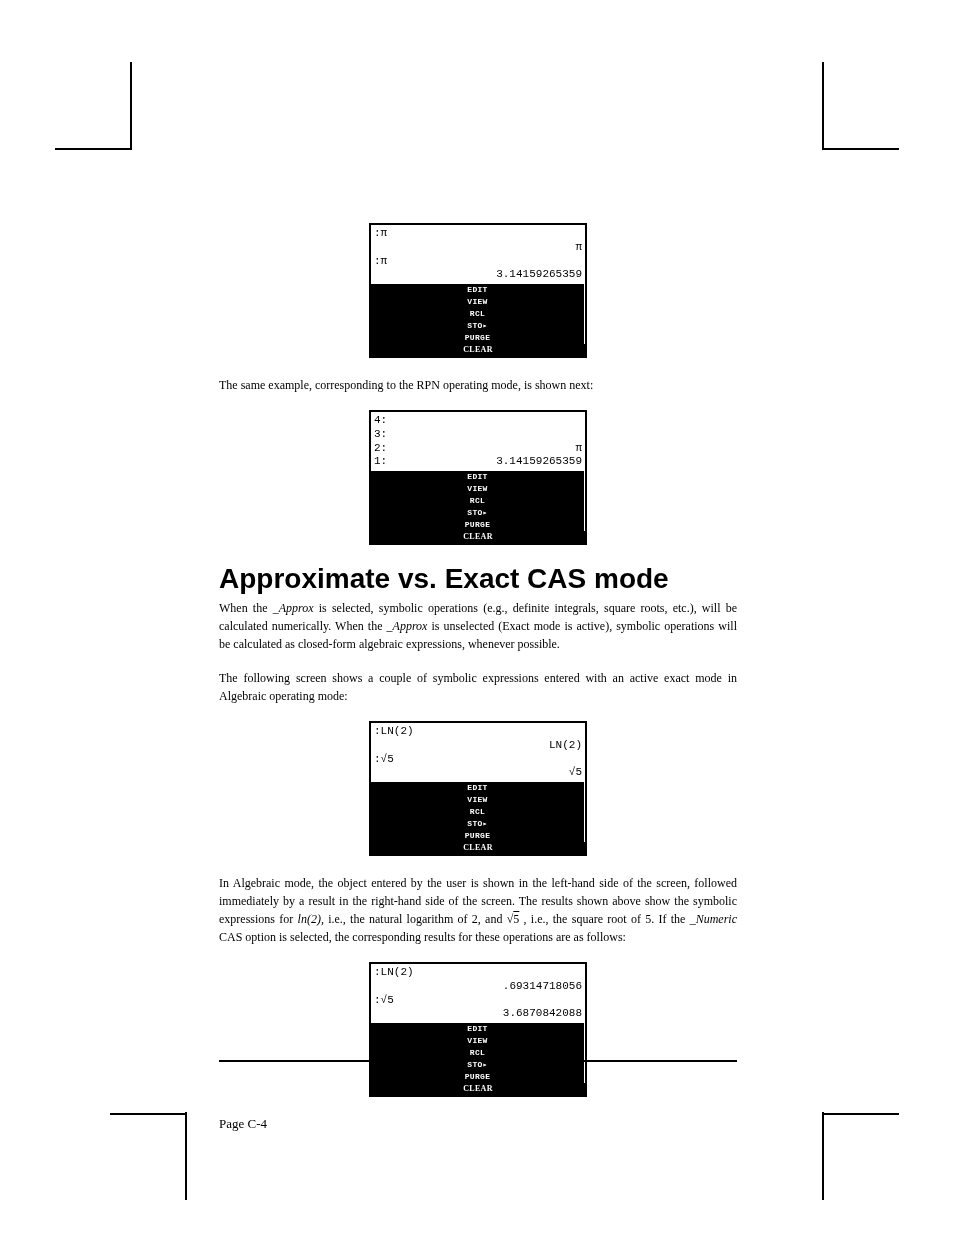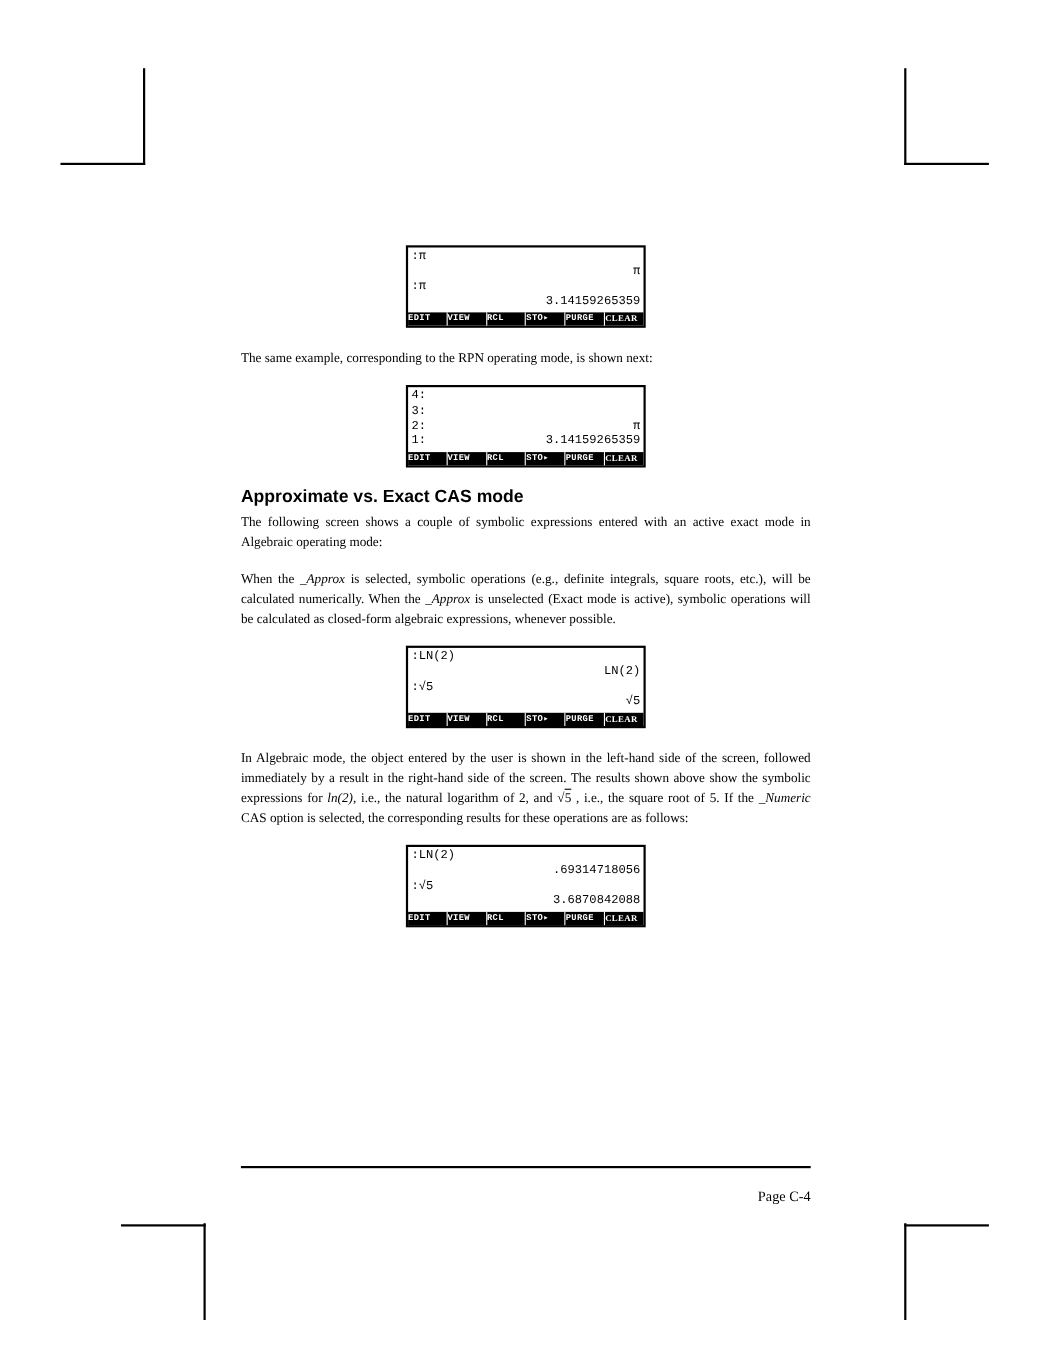--- a/index.html
+++ b/index.html
@@ -33,21 +33,21 @@
   }
   .para {
     font-size: 12px;
     text-align: justify;
     line-height: 1.5;
     margin: 0 0 16px 0;
   }
   .heading {
     font-family: Arial, Helvetica, sans-serif;
     font-weight: bold;
-    font-size: 16px;
+    font-size: 28px;
     margin: 18px 0 4px 0;
   }
   .italic { font-style: italic; }
 
   .scr-wrap {
     display: flex;
     justify-content: center;
     margin: 8px 0 18px 0;
   }
   .screen {
@@ -68,43 +68,43 @@
   .sqrt5 { white-space: nowrap; }
   .sqrt5::before { content: "\221A"; }
   .sqrt5 .rad { text-decoration: overline; }
   .softkeys {
     display: flex;
     background: #000;
     color: #fff;
     font-size: 8px;
     font-weight: bold;
     letter-spacing: 0.3px;
-    text-align: left;
+    text-align: center;
+    flex-direction: column;
   }
   .softkeys span {
     flex: 1;
     padding: 1px 0;
     border-right: 1px solid #fff;
   }
   .softkeys span:last-child { border-right: 0; font-family: Liberation Serif, serif; }
 
   .footer-rule {
     position: absolute;
     left: 219px;
     top: 1060px;
     width: 518px;
     height: 2px;
     background: #000;
   }
   .page-num {
     position: absolute;
     left: 219px;
-    top: 1080px;
+    top: 1116px;
     width: 518px;
-    text-align: right;
     font-size: 13px;
     font-family: Georgia, serif;
   }
 </style>
 </head>
 <body>
 
 <div class="page">
   <div class="crop-tl-h"></div>
   <div class="crop-tl-v"></div>
@@ -176,26 +176,26 @@
           <span>RCL</span>
           <span>STO▸</span>
           <span>PURGE</span>
           <span>CLEAR</span>
         </div>
       </div>
     </div>
 
     <div class="heading">Approximate vs. Exact CAS mode</div>
 
-    <p class="para">The following screen shows a couple of symbolic expressions entered with an active exact mode in Algebraic operating mode:</p>
-
     <p class="para">
       <span>When the </span><span class="italic">_Approx</span><span> is selected, symbolic operations (e.g., definite integrals, square roots, etc.), will be calculated numerically.  When the </span><span class="italic">_Approx</span><span> is unselected (Exact mode is active), symbolic operations will be calculated as closed-form algebraic expressions, whenever possible.</span>
     </p>
 
+    <p class="para">The following screen shows a couple of symbolic expressions entered with an active exact mode in Algebraic operating mode:</p>
+
     <div class="scr-wrap">
       <div class="screen">
         <div class="screen-body">
           <div class="screen-row">
               <span class="l">:LN(2)</span>
               <span class="r"></span>
             </div>
           <div class="screen-row">
               <span class="l"></span>
               <span class="r">LN(2)</span>

